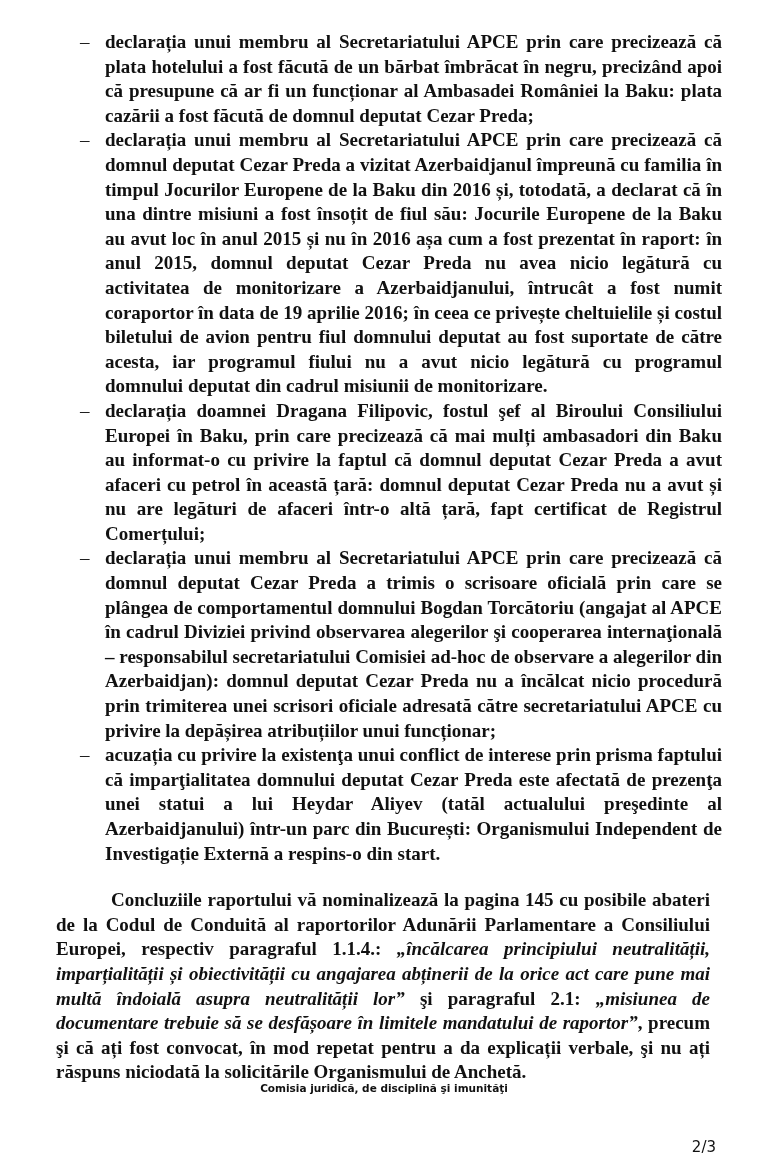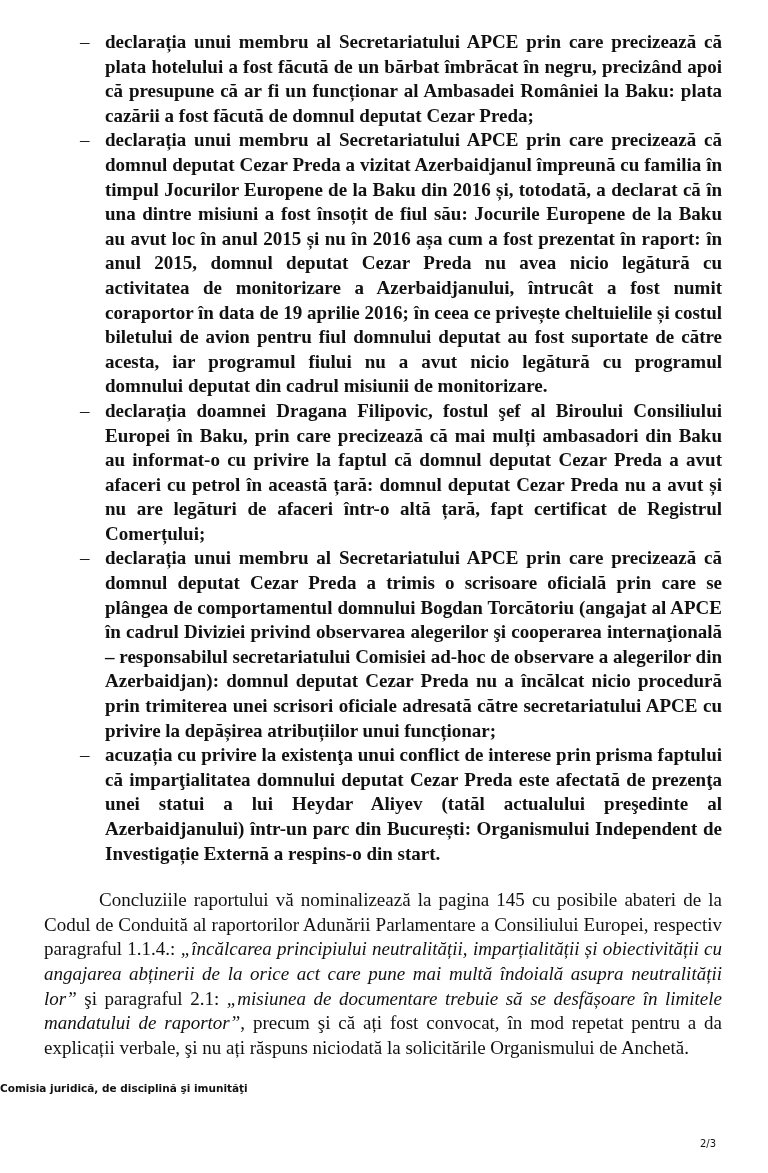--- a/index.html
+++ b/index.html
@@ -3,26 +3,26 @@
 <meta charset="utf-8">
 <style>
   html, body { margin: 0; padding: 0; background: #ffffff; }
   body { width: 768px; height: 1173px; position: relative; overflow: hidden; color: #111; }
   .page { position: absolute; left: 0; top: 0; width: 768px; height: 1173px; }
   .doc { position: absolute; left: 44px; top: 30px; width: 678px;
     font-family: "Liberation Serif", serif; font-size: 19px; line-height: 24.6px; }
   .item { position: relative; padding-left: 61px; text-align: justify; margin: 0; }
   .item .dash { position: absolute; left: 36px; top: 0; }
   .item-text { display: block; font-weight: bold; }
-  .para { margin: 0; text-indent: 55px; text-align: justify; margin-top: 22px; }
+  .para { margin: 12px; text-indent: 55px; text-align: justify; margin-top: 22px; font-weight: bold; }
   .para em { font-style: italic; }
-  .footer { position: absolute; left: 0; width: 768px; top: 1082px; 
+  .footer { position: absolute; left: 0; width: 768px; top: 1082px; text-align: center;
     font-family: "DejaVu Sans", sans-serif; font-size: 10.5px; line-height: 13px; }
   .footer .title { font-weight: bold; }
-  .pagenum { position: absolute; right: 52px; top: 1138px; font-family: "DejaVu Sans", sans-serif; font-size: 10px; }
+  .pagenum { position: absolute; right: 52px; top: 1138px; font-family: "DejaVu Sans", sans-serif; font-size: 15px; }
 </style>
 </head>
 <body>
 
 <div class="page">
   <div class="doc">
     <p class="item">
       <span class="dash">–</span>
       <span class="item-text">declarația unui membru al Secretariatului APCE prin care precizează că plata hotelului a fost făcută de un bărbat îmbrăcat în negru, precizând apoi că presupune că ar fi un funcționar al Ambasadei României la Baku: plata cazării a fost făcută de domnul deputat Cezar Preda;</span>
     </p>

